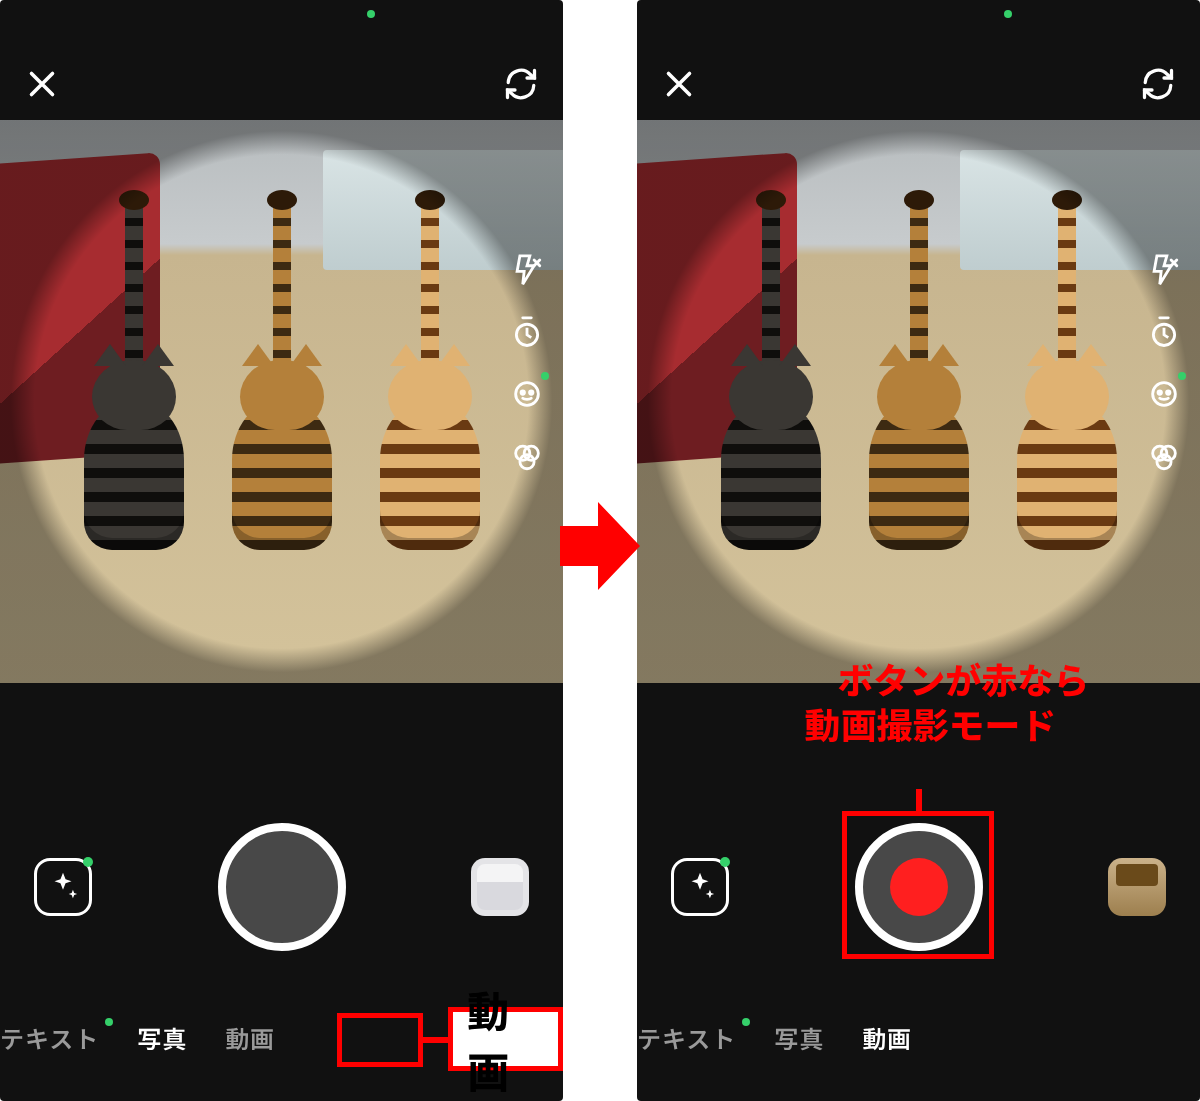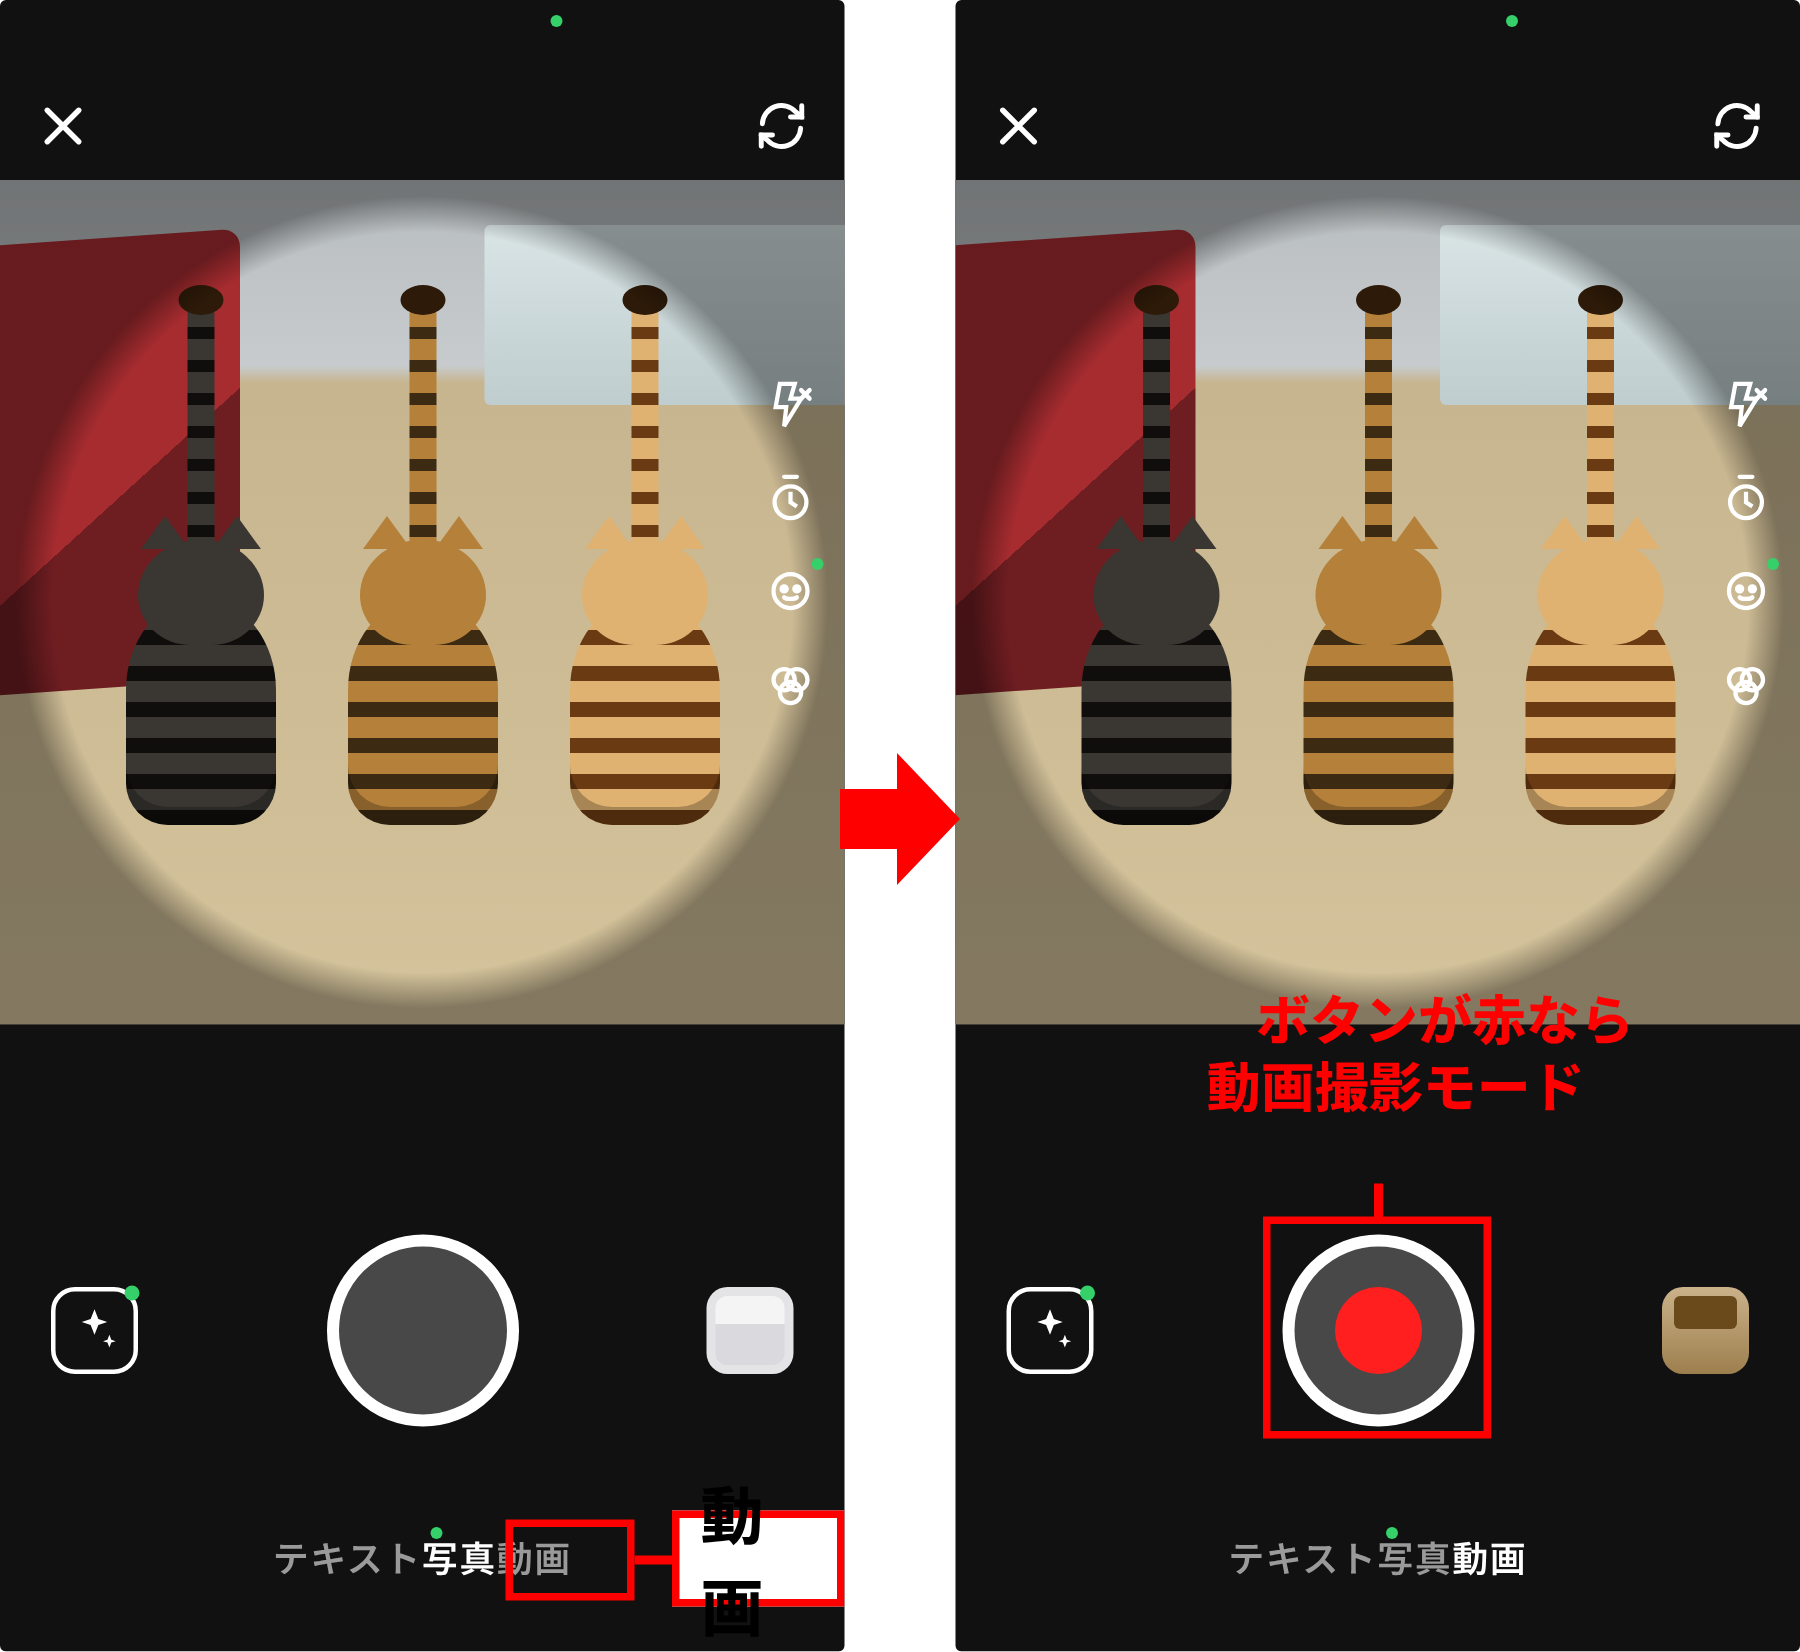--- a/index.html
+++ b/index.html
@@ -93,21 +93,21 @@
   .thumb { width:58px; height:58px; border-radius:14px; background:#e4e4e7; position:relative; overflow:hidden;}
   .thumb::after{content:"";position:absolute;inset:6px;border-radius:8px;background:linear-gradient(180deg,#f4f4f5 0 40%,#d9d9de 40% 100%);} 
   .thumb.img{ background:linear-gradient(180deg,#cbb28a,#9d7f4e);}
   .thumb.img::after{content:"";position:absolute;left:8px;right:8px;bottom:8px;height:22px;background:#6a4a1a;border-radius:4px;}
 
   .shutter { position:relative; width:128px; height:128px; }
   .shutter .ring{position:absolute; inset:0; border:8px solid #fff; border-radius:50%; background:rgba(128,128,128,.5);}
   .shutter .core{position:absolute; left:50%; top:50%; transform:translate(-50%,-50%); width:58px; height:58px; border-radius:50%; background:#ff1f1f;}
 
   
-  .modes { position:absolute; left:0; right:0; bottom:46px; display:flex; align-items:center; justify-content:center; }
+  .modes { position:absolute; left:0; right:0; bottom:46px; display:flex; align-items:center; justify-content:flex-start; gap:38px; }
   .mode { color:#9a9a9a; font-size:24px; font-weight:600; letter-spacing:1px; position:relative;}
   .mode.active{ color:#fff; }
   .mode .gdot{position:absolute; top:-2px; right:-14px; width:8px; height:8px; background:#35d06a; border-radius:50%;}
 
   
   .anno-box{ position:absolute; border:5px solid #ff0000; }
   .anno-callout{ position:absolute; background:#fff; border:5px solid #ff0000; color:#000; font-weight:800; display:flex; align-items:center; justify-content:center; padding:4px 14px; font-size:42px;}
   .anno-line{ position:absolute; background:#ff0000; }
   .anno-text{ position:absolute; color:#ff0000; font-weight:800; text-align:center; line-height:1.25; font-size:36px; white-space:pre; }
 

